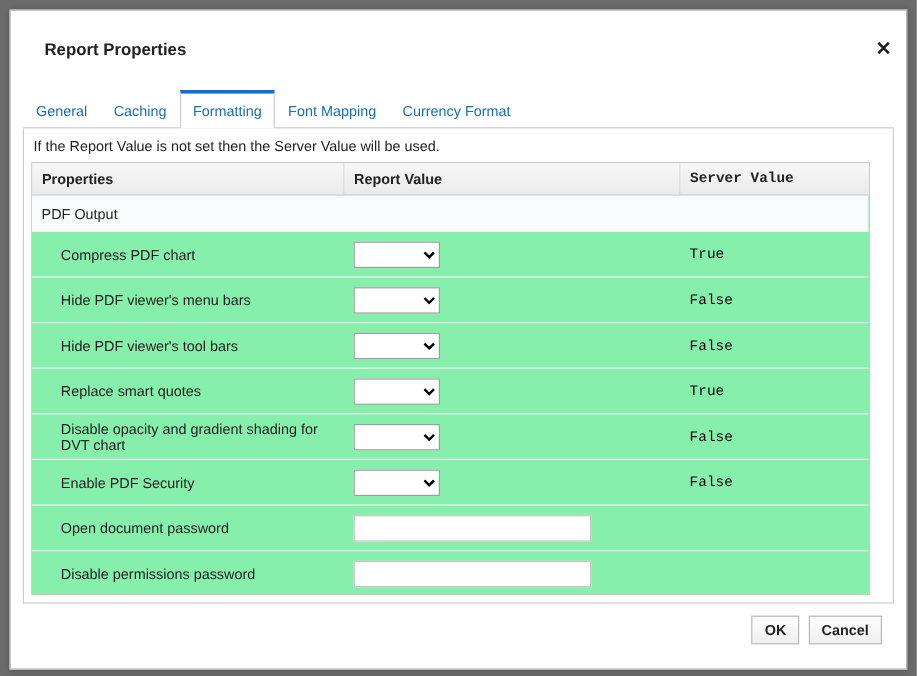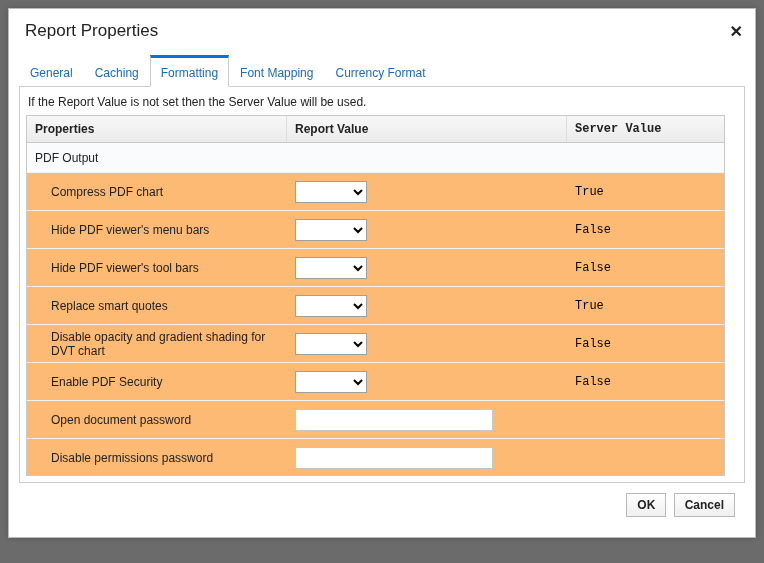--- a/index.html
+++ b/index.html
@@ -17,23 +17,23 @@
     box-shadow: 0 0 6px rgba(0,0,0,0.2);
     position: relative;
   }
   .title-bar {
     display: flex;
     justify-content: space-between;
     align-items: center;
     padding: 8px 12px 4px 12px;
   }
   .title-bar h1 {
-    margin: 4px;
-    font-size: 17px;
-    font-weight: normal;
+    margin: 16px;
+    font-size: 14px;
+    font-weight: bold;
     color: #222;
   }
   .close-icon {
     font-size: 16px;
     font-weight: bold;
     cursor: pointer;
     color: #222;
   }
   .dialog-body {
     padding: 6px 10px 10px 10px;
@@ -80,21 +80,21 @@
     border-bottom: 1px solid #c9c9c9;
     font-weight: bold;
     color: #222;
   }
   .col-prop { width: 260px; padding: 6px 8px; border-right: 1px solid #ddd; }
   .col-repval { width: 280px; padding: 6px 8px; border-right: 1px solid #ddd; }
   .col-srvval { flex: 1; padding: 6px 8px; font-family: Liberation Mono, monospace; }
   .grid-body {
     height: 332px;
     overflow-y: scroll;
-    background: #fdba74;
+    background: #86efac;
   }
   .row {
     display: flex;
     align-items: center;
     min-height: 38px;
     border-bottom: 1px solid #f2f2f2;
   }
   .row.group {
     min-height: 30px;
     background: #f9fbfd;

